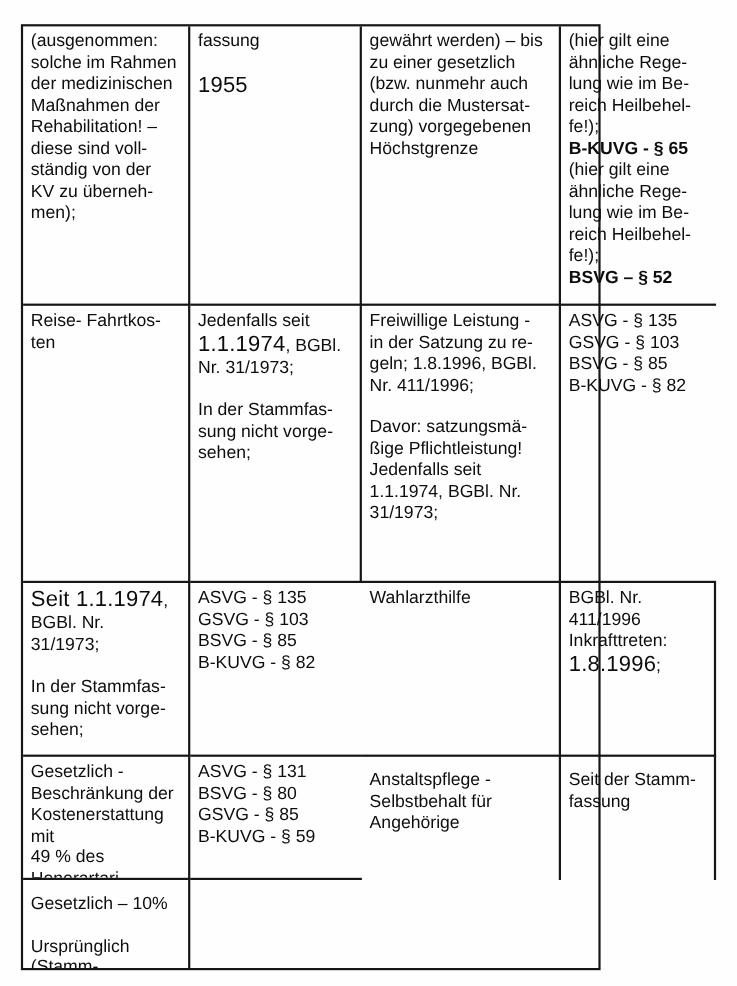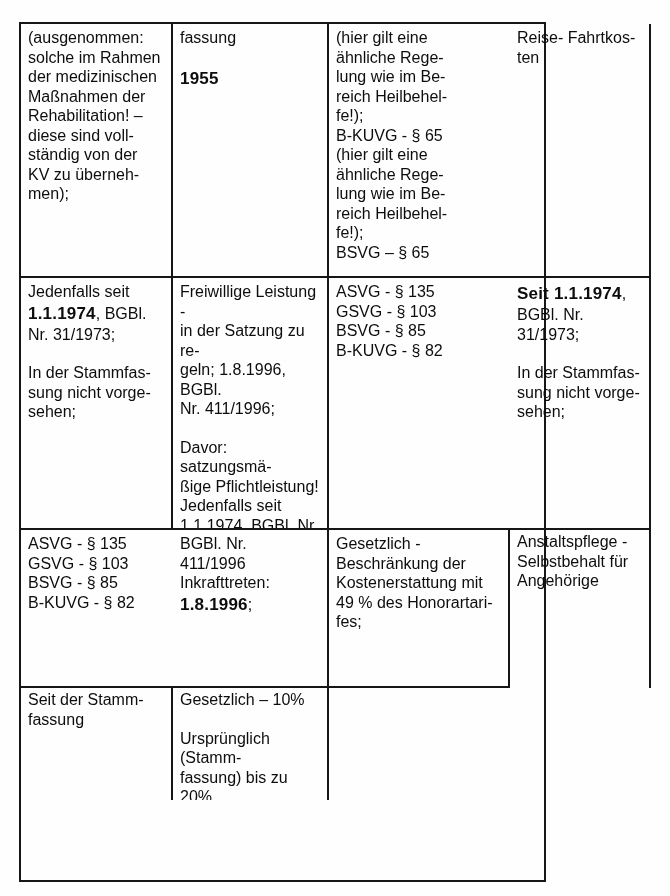--- a/index.html
+++ b/index.html
@@ -30,55 +30,61 @@
     border-right:2px solid #161616;
     border-bottom:2px solid #161616;
     box-sizing:border-box;
     padding:4px 4px 0 7px;
     font-size:16px;
     line-height:19.5px;
     overflow:hidden;
     white-space:pre-line;
   }
   .cell.last-col{border-right:none;}
-  .cell.last-row{border-bottom:none;padding-top:2px;}
+  .cell.last-row{border-bottom:none;padding-top:12px;}
   .para{margin:0 0 19px 0;}
   .para:last-child{margin-bottom:0;}
   .run.normal{font-weight:normal;}
-  .run.bold{font-weight:normal;}
-  .run.bold-large{font-weight:bold;font-size:17px;line-height:23px;letter-spacing:.2px;}
+  .run.bold{font-weight:bold;}
+  .run.bold-large{font-weight:normal;font-size:20px;line-height:23px;letter-spacing:.2px;}
 </style>
 </head>
 <body>
 
 <div class="page">
   <div class="doc-table">
 
     <div class="cell"><div class="para"><span class="run normal">(ausgenommen:
 solche im Rahmen
 der medizinischen
 Maßnahmen der
 Rehabilitation! –
 diese sind voll-
 ständig von der
 KV zu überneh-
 men);</span></div></div>
     <div class="cell"><div class="para"><span class="run normal">fassung</span></div><div class="para"><span class="run bold-large">1955</span></div></div>
+    <div class="cell"><div class="para"><span class="run normal">gewährt werden) – bis
+zu einer gesetzlich
+(bzw. nunmehr auch
+durch die Mustersat-
+zung) vorgegebenen
+Höchstgrenze</span></div></div>
     <div class="cell last-col"><div class="para"><span class="run normal">(hier gilt eine
 ähnliche Rege-
 lung wie im Be-
 reich Heilbehel-
 fe!);
 </span><span class="run bold">B-KUVG - § 65</span><span class="run normal">
 (hier gilt eine
 ähnliche Rege-
 lung wie im Be-
 reich Heilbehel-
 fe!);
-</span><span class="run bold">BSVG – § 65</span></div></div>
+</span><span class="run bold">BSVG – § 52</span></div></div>
 
     <div class="cell"><div class="para"><span class="run normal">Reise- Fahrtkos-
 ten</span></div></div>
     <div class="cell"><div class="para"><span class="run normal">Jedenfalls seit
 </span><span class="run bold-large">1.1.1974</span><span class="run normal">, BGBl.
 Nr. 31/1973;</span></div><div class="para"><span class="run normal">In der Stammfas-
 sung nicht vorge-
 sehen;</span></div></div>
     <div class="cell"><div class="para"><span class="run normal">Freiwillige Leistung -
 in der Satzung zu re-
@@ -96,29 +102,34 @@
     <div class="cell"><div class="para"><span class="run bold-large">Seit 1.1.1974</span><span class="run normal">,
 BGBl. Nr.
 31/1973;</span></div><div class="para"><span class="run normal">In der Stammfas-
 sung nicht vorge-
 sehen;</span></div></div>
     <div class="cell last-col"><div class="para"><span class="run normal">ASVG - § 135
 GSVG - § 103
 BSVG - § 85
 B-KUVG - § 82</span></div></div>
 
+    <div class="cell"><div class="para"><span class="run normal">Wahlarzthilfe</span></div></div>
     <div class="cell"><div class="para"><span class="run normal">BGBl. Nr.
 411/1996
 Inkrafttreten:
 </span><span class="run bold-large">1.8.1996</span><span class="run normal">;</span></div></div>
     <div class="cell"><div class="para"><span class="run normal">Gesetzlich -
 Beschränkung der
 Kostenerstattung mit
 49 % des Honorartari-
 fes;</span></div></div>
+    <div class="cell last-col"><div class="para"><span class="run normal">ASVG - § 131
+BSVG - § 80
+GSVG - § 85
+B-KUVG - § 59</span></div></div>
 
     <div class="cell last-row"><div class="para"><span class="run normal">Anstaltspflege -
 Selbstbehalt für
 Angehörige</span></div></div>
     <div class="cell last-row"><div class="para"><span class="run normal">Seit der Stamm-
 fassung</span></div></div>
     <div class="cell last-row"><div class="para"><span class="run normal">Gesetzlich – 10%</span></div><div class="para"><span class="run normal">Ursprünglich (Stamm-
 fassung) bis zu 20%,</span></div></div>
 
   </div>

